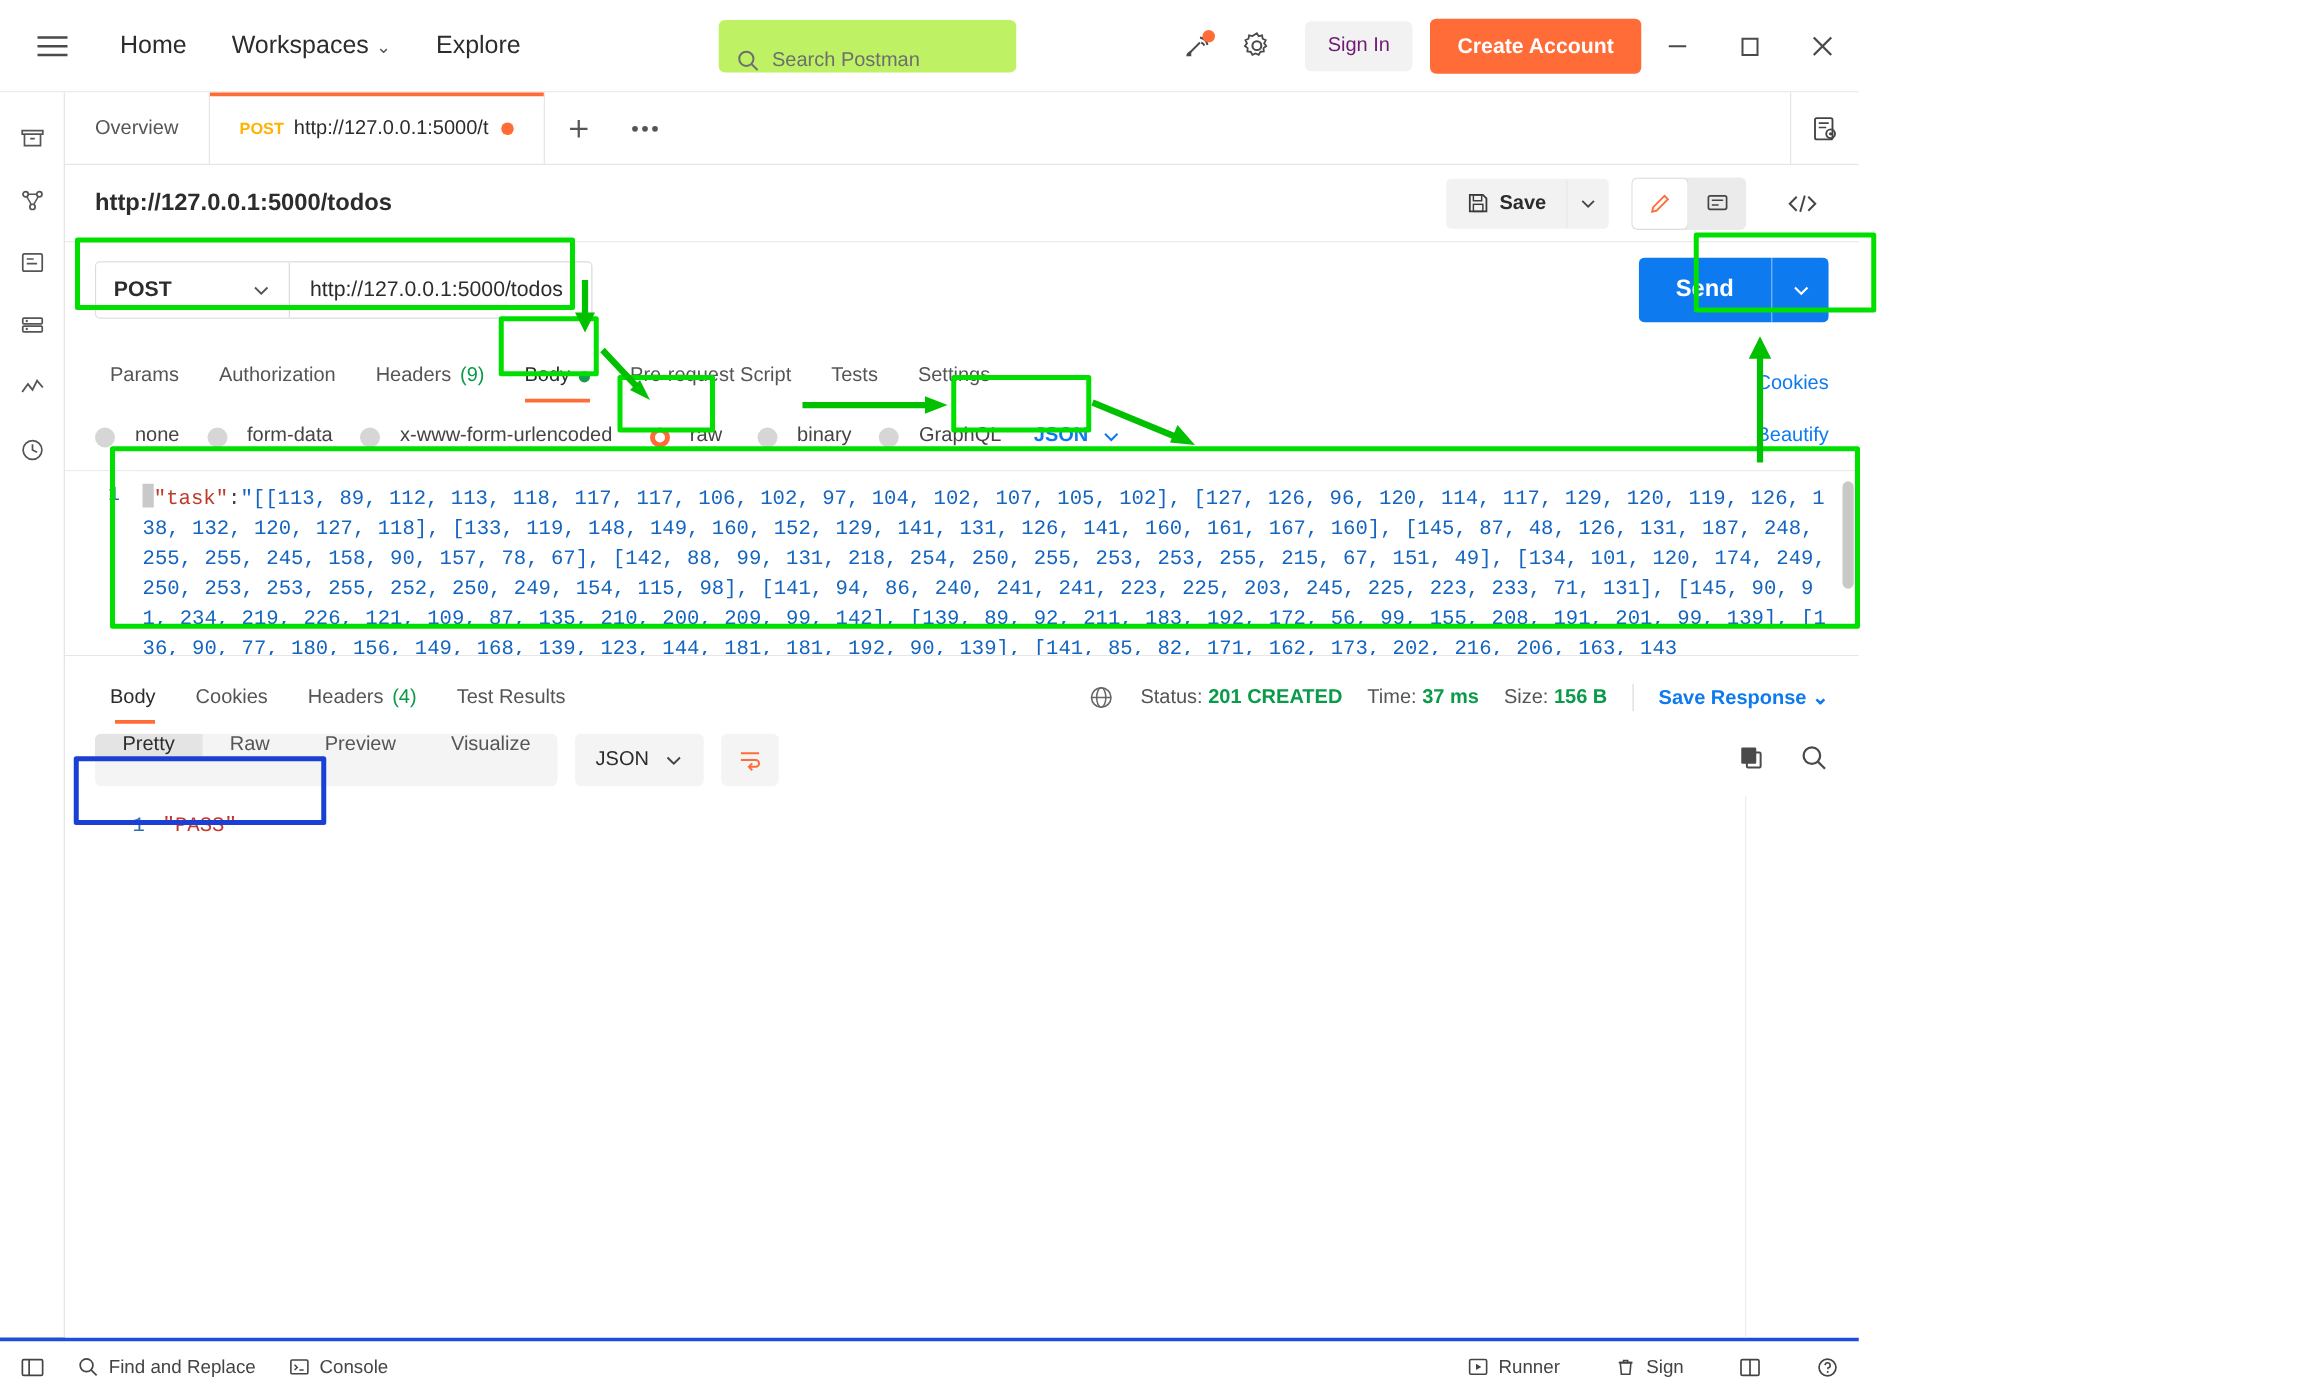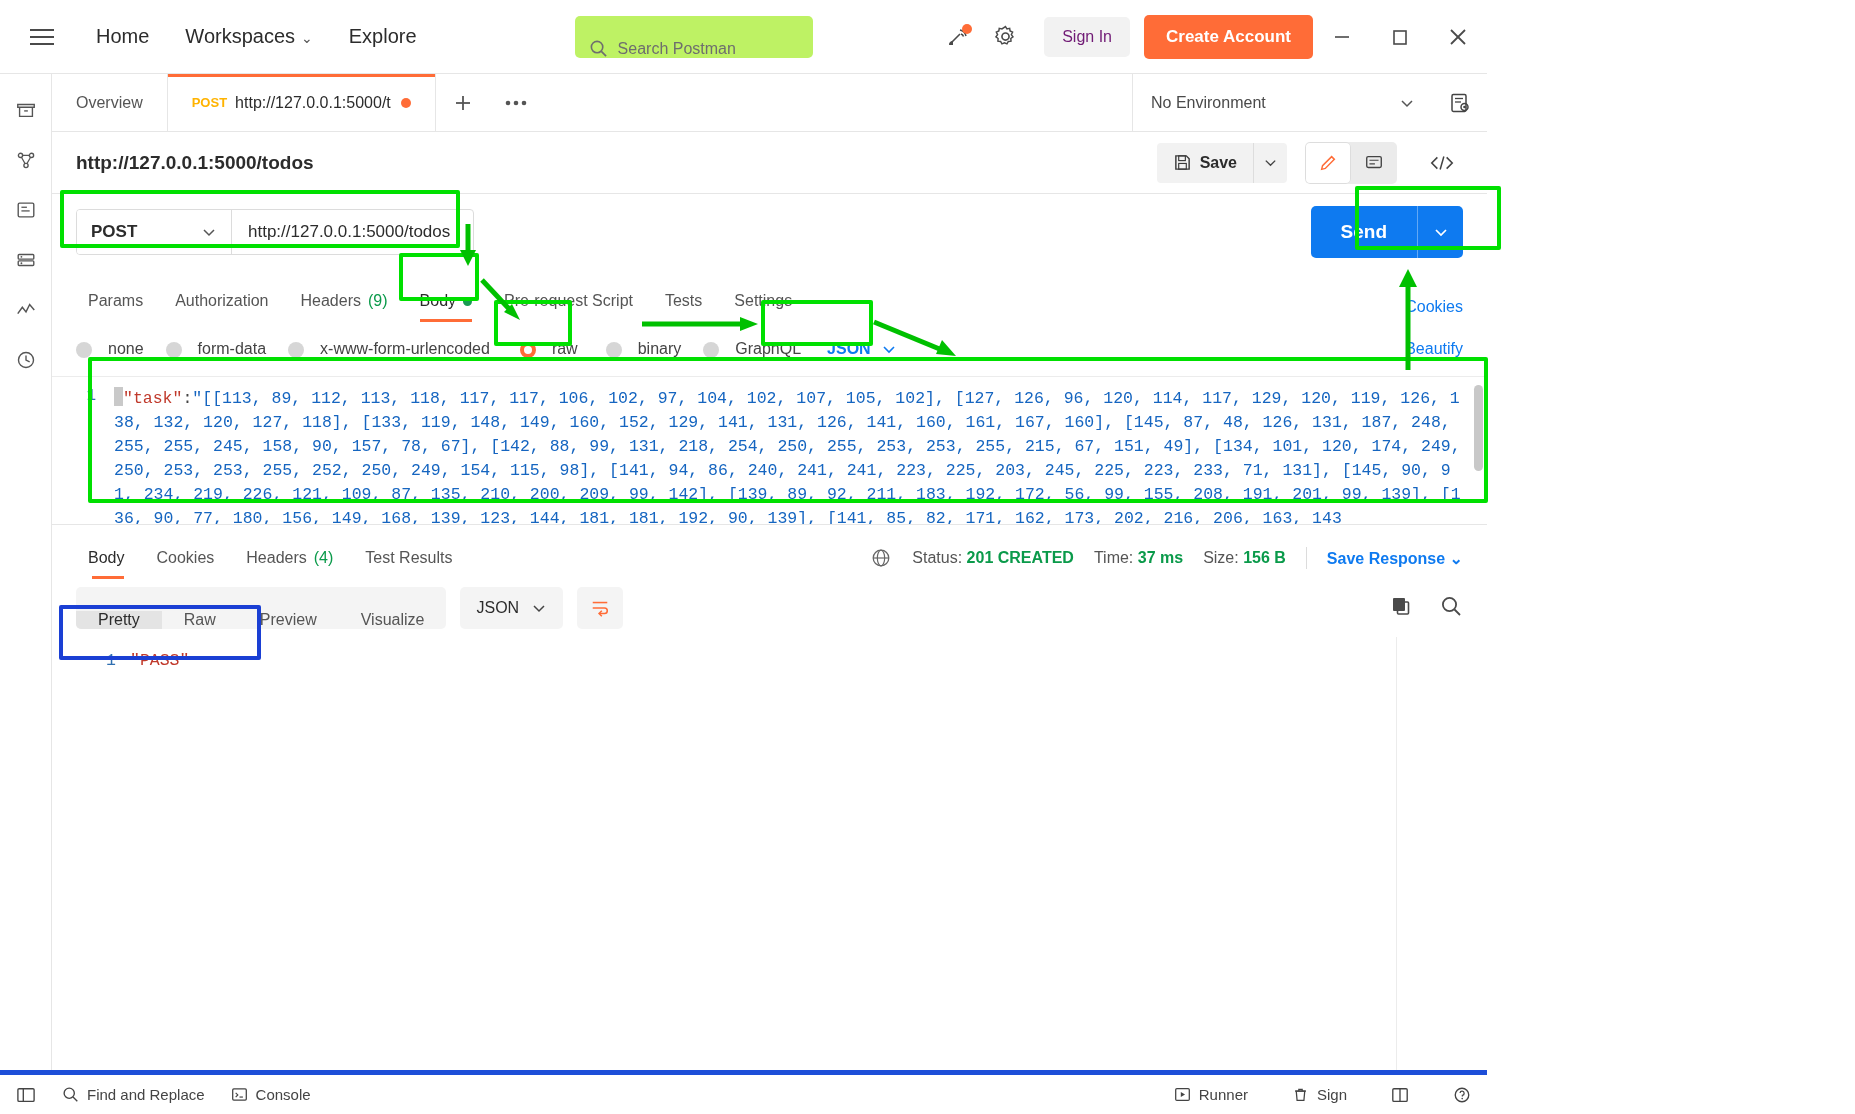--- a/index.html
+++ b/index.html
@@ -132,37 +132,37 @@
   .caret-block { display:inline-block; width:9px; height:19px; background:#c9c9c9; vertical-align:-3px; }
 
   
   .respdiv { height:1px; background:#e6e6e6; }
   .resptabs { height:54px; flex:0 0 54px; display:flex; align-items:flex-end; padding:0 24px; background:#fff; }
   .resp-meta { margin-left:auto; display:flex; align-items:center; gap:20px; padding-bottom:10px; font-size:16px; color:#555;}
   .resp-meta .val-green { color:#0a9a4a; font-weight:bold; }
   .meta-sep { width:1px; height:22px; background:#dcdcdc; }
 
   .viewbar { height:58px; flex:0 0 58px; display:flex; align-items:center; padding: 0 24px; background:#fff; gap:0; }
-  .pillgroup { display:flex; background:#f4f4f4; border-radius:5px; overflow:hidden; height:42px; align-items:flex-end; }
+  .pillgroup { display:flex; background:#f4f4f4; border-radius:5px; overflow:hidden; height:42px; align-items:flex-start; }
   .pill { padding: 0 22px; display:flex; align-items:center; font-size:16px; color:#555; cursor:pointer; }
   .pill.active { background:#e4e4e4; color:#2c2c2c; }
   .fmt-sel { margin-left:14px; height:42px; background:#f4f4f4; border-radius:5px; display:flex; align-items:center; gap:12px; padding:0 16px; font-size:16px; color:#2c2c2c; cursor:pointer; }
   .wrapbtn { margin-left:14px; width:46px; height:42px; background:#f4f4f4; border-radius:5px; display:flex;align-items:center;justify-content:center;cursor:pointer; }
   .viewbar-right { margin-left:auto; display:flex; align-items:center; gap:26px; }
 
   .respbody { flex:1; background:#fff; position:relative; padding: 0 24px; min-height:0; }
   .resp-code-row { display:flex; font-family:"Liberation Mono", monospace; font-size:16.5px; padding-top: 14px; }
   .resp-gutter { width:54px; text-align:right; padding-right:14px; color:#2f6fb0; }
   .resp-val { color:#c0392b; }
   .resp-vline { position:absolute; right:90px; top:0; bottom:0; width:1px; background:#ececec; }
 
   
   .footer {
     height: 44px; flex:0 0 44px; display:flex; align-items:center;
-    border-top:5px solid #1d4ed8; background:#fff; padding: 0 16px; font-size:15px; color:#444;
+    border-top:3px solid #1d4ed8; background:#fff; padding: 0 16px; font-size:15px; color:#444;
   }
   .foot-item { display:flex; align-items:center; gap:8px; margin-right:26px; cursor:pointer; }
   .foot-right { margin-left:auto; display:flex; align-items:center; gap:44px; }
 
   
   .anno { position:absolute; pointer-events:none; }
   .box-green { border: 4px solid #00e000; border-radius:2px; }
   .box-blue { border: 4px solid #1a3fd4; border-radius:2px; }
   svg.arrow { position:absolute; pointer-events:none; overflow:visible; }
 </style>
@@ -297,26 +297,20 @@
             </svg>
         </div>
         <div class="tab-more">
           <svg width="26" height="10" viewBox="0 0 26 10">
               <circle cx="5" cy="5" r="2.3" fill="#555"></circle>
               <circle cx="13" cy="5" r="2.3" fill="#555"></circle>
               <circle cx="21" cy="5" r="2.3" fill="#555"></circle>
             </svg>
         </div>
         <div class="tabsrow-spacer"></div>
-        <div class="env-select">
-          <span>No Environment</span>
-          <svg width="16" height="16" viewBox="0 0 16 16">
-              <polyline points="3,6 8,11 13,6" fill="none" stroke="#555" stroke-width="1.5"></polyline>
-            </svg>
-        </div>
         <div class="env-eye">
           <svg width="24" height="24" viewBox="0 0 24 24">
               <rect x="4" y="3.5" width="14" height="17" rx="1.4" fill="none" stroke="#444" stroke-width="1.5"></rect>
               <line x1="7" y1="7.5" x2="15" y2="7.5" stroke="#444" stroke-width="1.3"></line>
               <line x1="7" y1="11" x2="13" y2="11" stroke="#444" stroke-width="1.3"></line>
               <circle cx="16.5" cy="16" r="3.5" fill="none" stroke="#444" stroke-width="1.5"></circle>
               <circle cx="16.5" cy="16" r="1.3" fill="#444"></circle>
             </svg>
         </div>
       </div>

